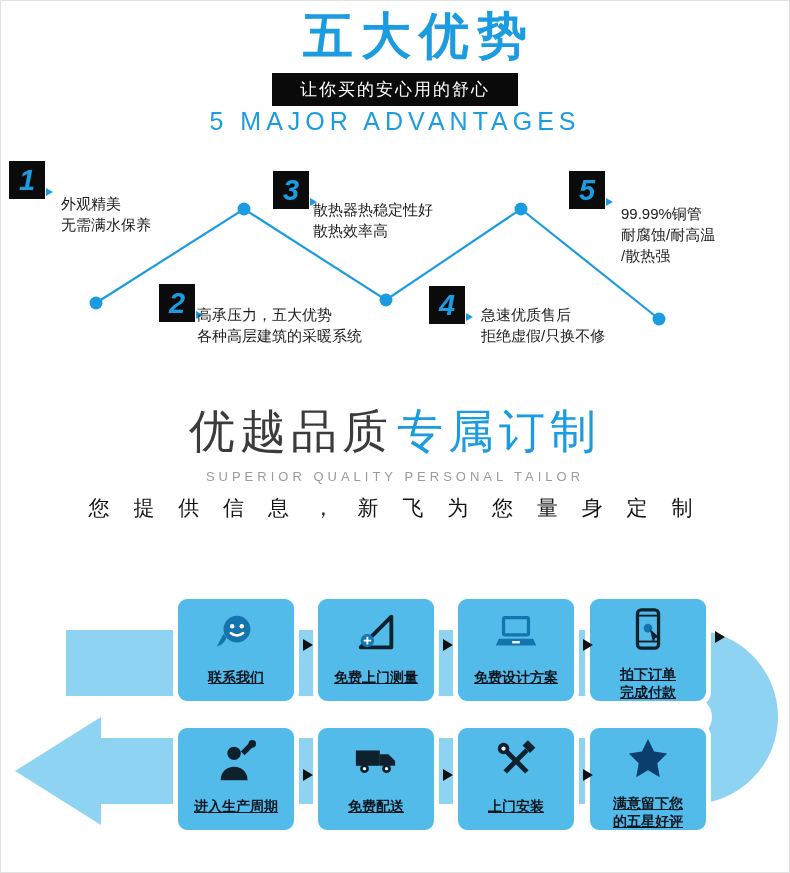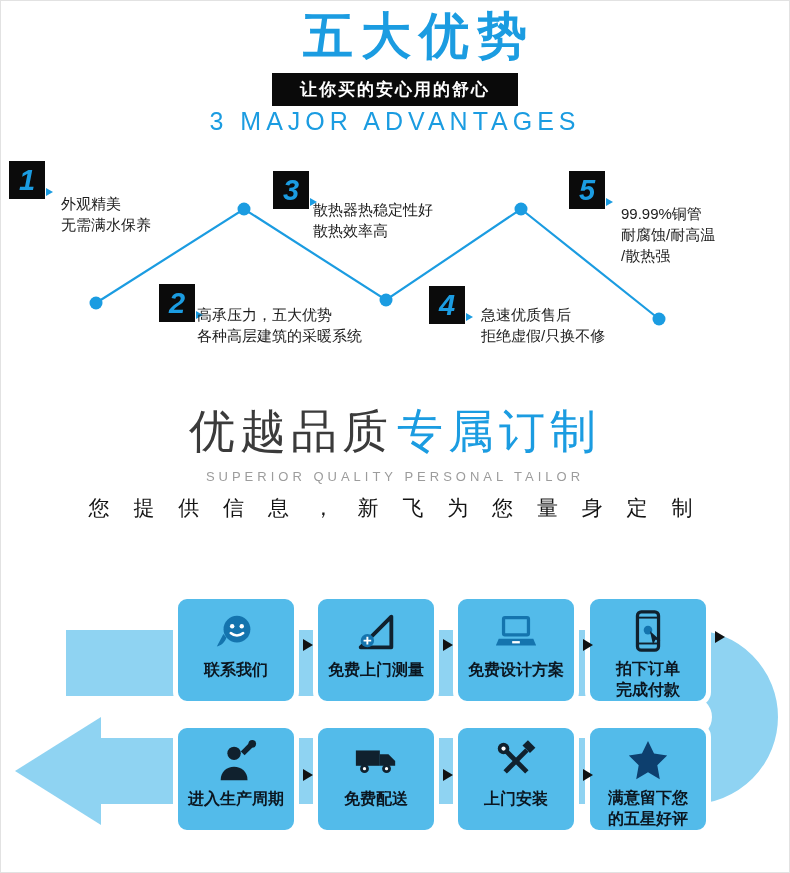--- a/index.html
+++ b/index.html
@@ -8,21 +8,21 @@
   }
   *{margin:0;padding:0;box-sizing:border-box;}
   body{background:#fff;font-family:"Liberation Sans","DejaVu Sans",sans-serif;}
   .page{position:relative;width:790px;height:873px;background:#fff;border:1px solid #e2e2e2;overflow:hidden;}
   .abs{position:absolute;}
 
   
   .title{top:2px;left:0;width:100%;text-align:center;font-size:50px;font-weight:bold;
          color:var(--blue);letter-spacing:8px;padding-left:48px;}
   .banner{top:72px;left:50%;transform:translateX(-50%);background:var(--bannerbg);color:#fff;
-          font-size:17px;font-weight:bold;padding:5px 28px;letter-spacing:2px;white-space:nowrap;}
+          font-size:17px;font-weight:normal;padding:5px 28px;letter-spacing:2px;white-space:nowrap;}
   .subtitle-en{top:106px;left:0;width:100%;text-align:center;color:var(--blue);
                font-size:25px;letter-spacing:5px;}
 
   
   .zig{top:150px;left:0;width:790px;height:240px;}
   .zigline{position:absolute;left:0;top:0;}
   .zigstroke{stroke:var(--blue);stroke-width:2.2;fill:none;}
   .zigdot{fill:var(--blue);}
   .badge{position:absolute;width:36px;height:38px;background:#0b0b0b;color:var(--blue);
          font-size:29px;font-weight:bold;font-style:italic;
@@ -41,42 +41,42 @@
 
   
   .flow{top:560px;left:0;width:790px;height:313px;}
   .snake{position:absolute;left:0;top:0;}
   .snakeband{stroke:var(--band);stroke-width:66;fill:none;}
   .snakehead{fill:var(--band);}
   .fbox{position:absolute;width:126px;height:112px;background:var(--box);
         border:5px solid #fff;border-radius:14px;
         display:flex;flex-direction:column;align-items:center;padding-top:6px;}
   .ficon{height:54px;display:flex;align-items:center;justify-content:center;}
-  .flabel{margin-top:1px;font-size:16px;font-weight:bold;color:#0b1620;text-align:center;
-          white-space:pre-line;line-height:1.3;}
+  .flabel{margin-top:9px;font-size:14px;font-weight:bold;color:#0b1620;text-align:center;
+          white-space:pre-line;line-height:1.3;text-decoration:underline;}
   .tri-r{position:absolute;width:0;height:0;border-left:10px solid #111;
          border-top:6px solid transparent;border-bottom:6px solid transparent;}
 
   
   .ic-dark{fill:var(--icondark);}
   .ic-blue{fill:var(--iconblue);}
   .ic-star{fill:var(--star);}
   .ic-white{fill:#fff;}
   .st-dark{stroke:var(--icondark);fill:none;}
   .st-blue{stroke:var(--iconblue);fill:none;}
   .st-white{stroke:#fff;fill:none;}
 </style>
 </head>
 <body>
 
 <div class="page">
 
   <div class="abs title">五大优势</div>
   <div class="abs banner">让你买的安心用的舒心</div>
-  <div class="abs subtitle-en">3 MAJOR ADVANTAGES</div>
+  <div class="abs subtitle-en">5 MAJOR ADVANTAGES</div>
 
   <div class="abs zig">
     <svg class="zigline" width="790" height="240">
       <polyline class="zigstroke" points="95,152 243,58 385,149 520,58 658,168"></polyline>
       <circle class="zigdot" cx="95" cy="152" r="6.5"></circle>
       <circle class="zigdot" cx="243" cy="58" r="6.5"></circle>
       <circle class="zigdot" cx="385" cy="149" r="6.5"></circle>
       <circle class="zigdot" cx="520" cy="58" r="6.5"></circle>
       <circle class="zigdot" cx="658" cy="168" r="6.5"></circle>
     </svg>

